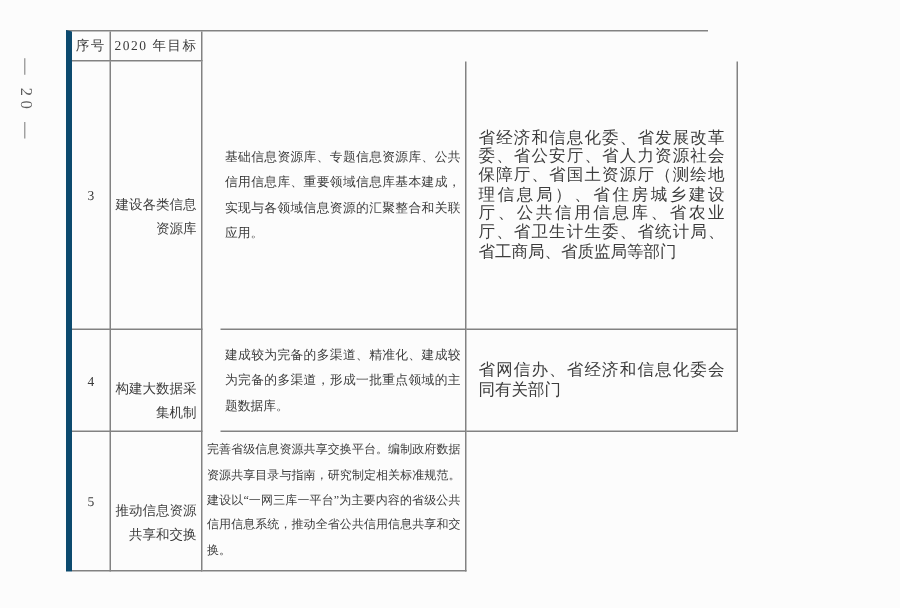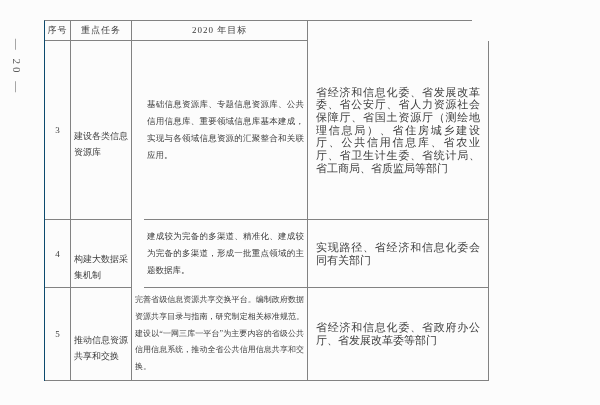--- a/index.html
+++ b/index.html
@@ -20,21 +20,21 @@
     letter-spacing:3px;
     color:#5d5d5d;
     white-space:nowrap;
   }
 
   .doc-table {
     position:absolute;
     left:44px; top:20px;
     width:428px;
     border-top:1px solid #828282;
-    border-left:1px solid #0c4a6e;
+    border-left:4px solid #0c4a6e;
   }
   .trow { display:grid; grid-template-columns:26px 61px 176px 181px 95px; }
   .r-head { height:20px; }
   .r-a { height:179px; }
   .r-b { height:68px; }
   .r-c { height:93px; }
 
   .cell {
     border-right:1px solid #828282;
     border-bottom:1px solid #828282;
@@ -47,34 +47,33 @@
     font-size:9px;
     letter-spacing:1px;
     color:#3a3a3a;
   }
   .c1 { justify-content:center; font-size:9px; }
   .c2 { padding:0 3px; font-size:9px; line-height:16px; }
   .c3 { padding:0 3px; font-size:8px; line-height:16.8px; }
   .c4 { padding:0 3px; font-size:8.5px; line-height:16.8px;margin-left:12px; }
   .c5 { padding:0 8px; font-size:11px; line-height:12.7px; }
   .cell .txt { display:block; width:100%; text-align:justify; }
-  .c2 .txt { text-align:left;margin-top:27px; }
+  .c2 .txt { text-align:right;margin-top:27px; }
 </style>
 </head>
 <body>
 
 <div class="page">
 
   <div class="page-num">— 20 —</div>
 
   <div class="doc-table">
 
     <div class="trow r-head">
       <div class="cell hd">序号</div>
-      <div class="cell hd">重点任务</div>
       <div class="cell hd">2020 年目标</div>
     </div>
 
     <div class="trow r-a">
       <div class="cell c1">3</div>
       <div class="cell c2">
           <span class="txt">建设各类信息资源库</span>
         </div>
       <div class="cell c4">
           <span class="txt">基础信息资源库、专题信息资源库、公共信用信息库、重要领域信息库基本建成，实现与各领域信息资源的汇聚整合和关联应用。</span>
@@ -86,31 +85,28 @@
 
     <div class="trow r-b">
       <div class="cell c1">4</div>
       <div class="cell c2">
           <span class="txt">构建大数据采集机制</span>
         </div>
       <div class="cell c4">
           <span class="txt">建成较为完备的多渠道、精准化、建成较为完备的多渠道，形成一批重点领域的主题数据库。</span>
         </div>
       <div class="cell c5">
-          <span class="txt">实现路径、省经济和信息化委会同有关部门</span>
+          <span class="txt">省网信办、省经济和信息化委会同有关部门</span>
         </div>
     </div>
 
     <div class="trow r-c">
       <div class="cell c1">5</div>
       <div class="cell c2">
           <span class="txt">推动信息资源共享和交换</span>
         </div>
       <div class="cell c3">
           <span class="txt">完善省级信息资源共享交换平台。编制政府数据资源共享目录与指南，研究制定相关标准规范。建设以“一网三库一平台”为主要内容的省级公共信用信息系统，推动全省公共信用信息共享和交换。</span>
         </div>
-      <div class="cell c5">
-          <span class="txt">省经济和信息化委、省政府办公厅、省发展改革委等部门</span>
-        </div>
     </div>
 
   </div>
 </div>
 
 </body></html>

